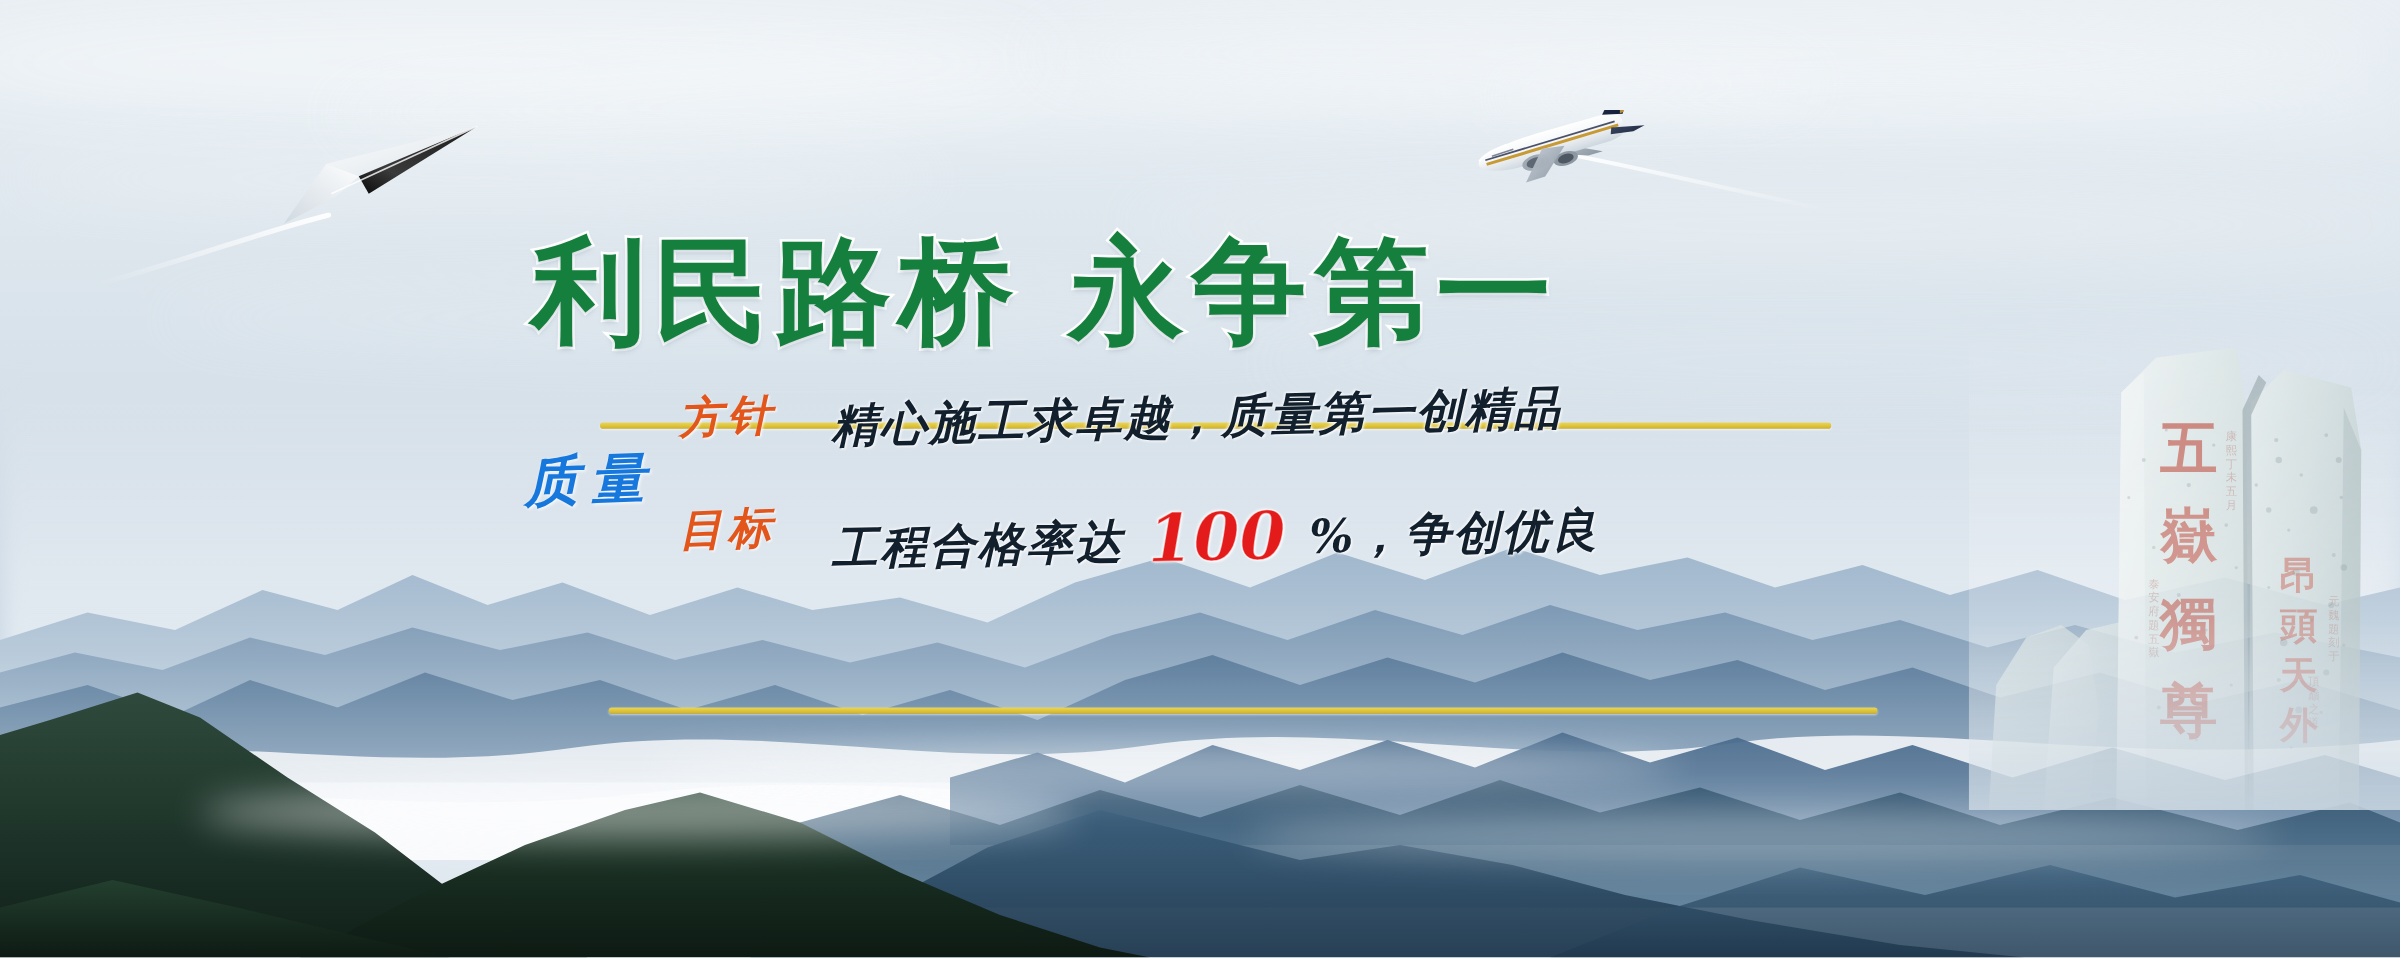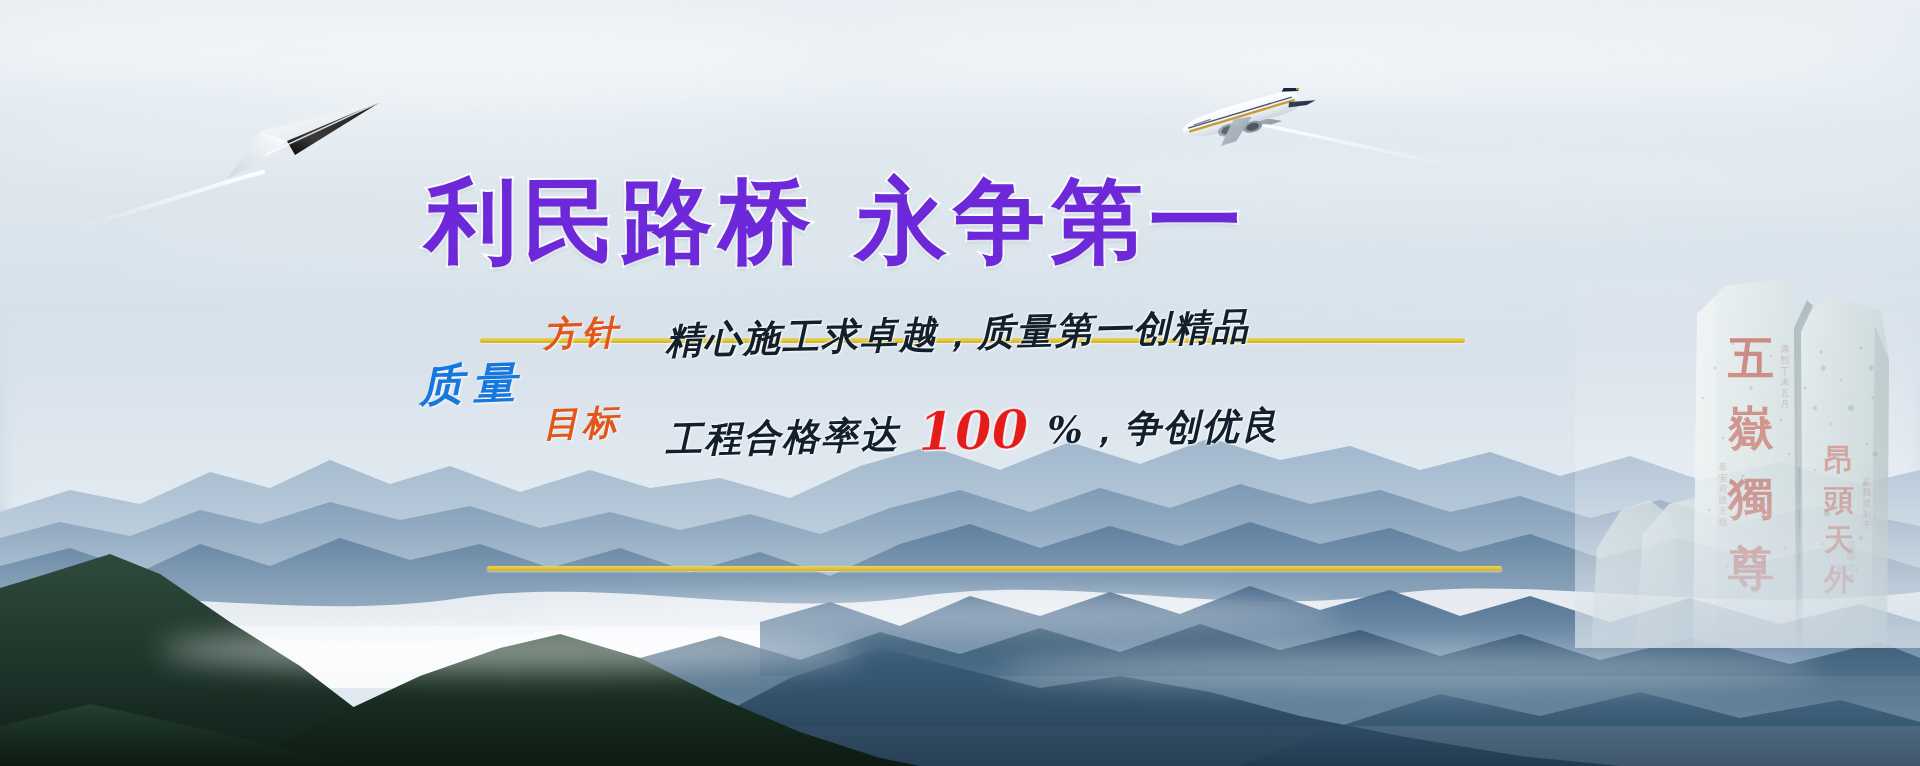--- a/index.html
+++ b/index.html
@@ -67,27 +67,27 @@
   
   #jet { position:absolute; left:1172px; top:88px; width:145px; height:62px; }
   #jet-contrail { position:absolute; left:1255px; top:120px; width:210px; height:52px; }
 
   
   #monument { position:absolute; right:0px; top:248px; width:345px; height:400px; opacity:.88; }
 
   
   #headline {
     position:absolute;
-    left:425px; top:176px;
+    left:425px; top:188px;
     font-family:"DejaVu Sans", sans-serif;
     font-weight:700;
     font-size:92px;
     line-height:1;
     letter-spacing:6px;
-    color:#6d28d9;
+    color:#15803d;
     -webkit-text-stroke:4px #ffffff;
     paint-order:stroke fill;
     text-shadow:0 2px 4px rgba(120,140,160,.35);
     white-space:nowrap;
   }
 
   .rule {
     position:absolute;
     height:5px;
     border-radius:3px;

